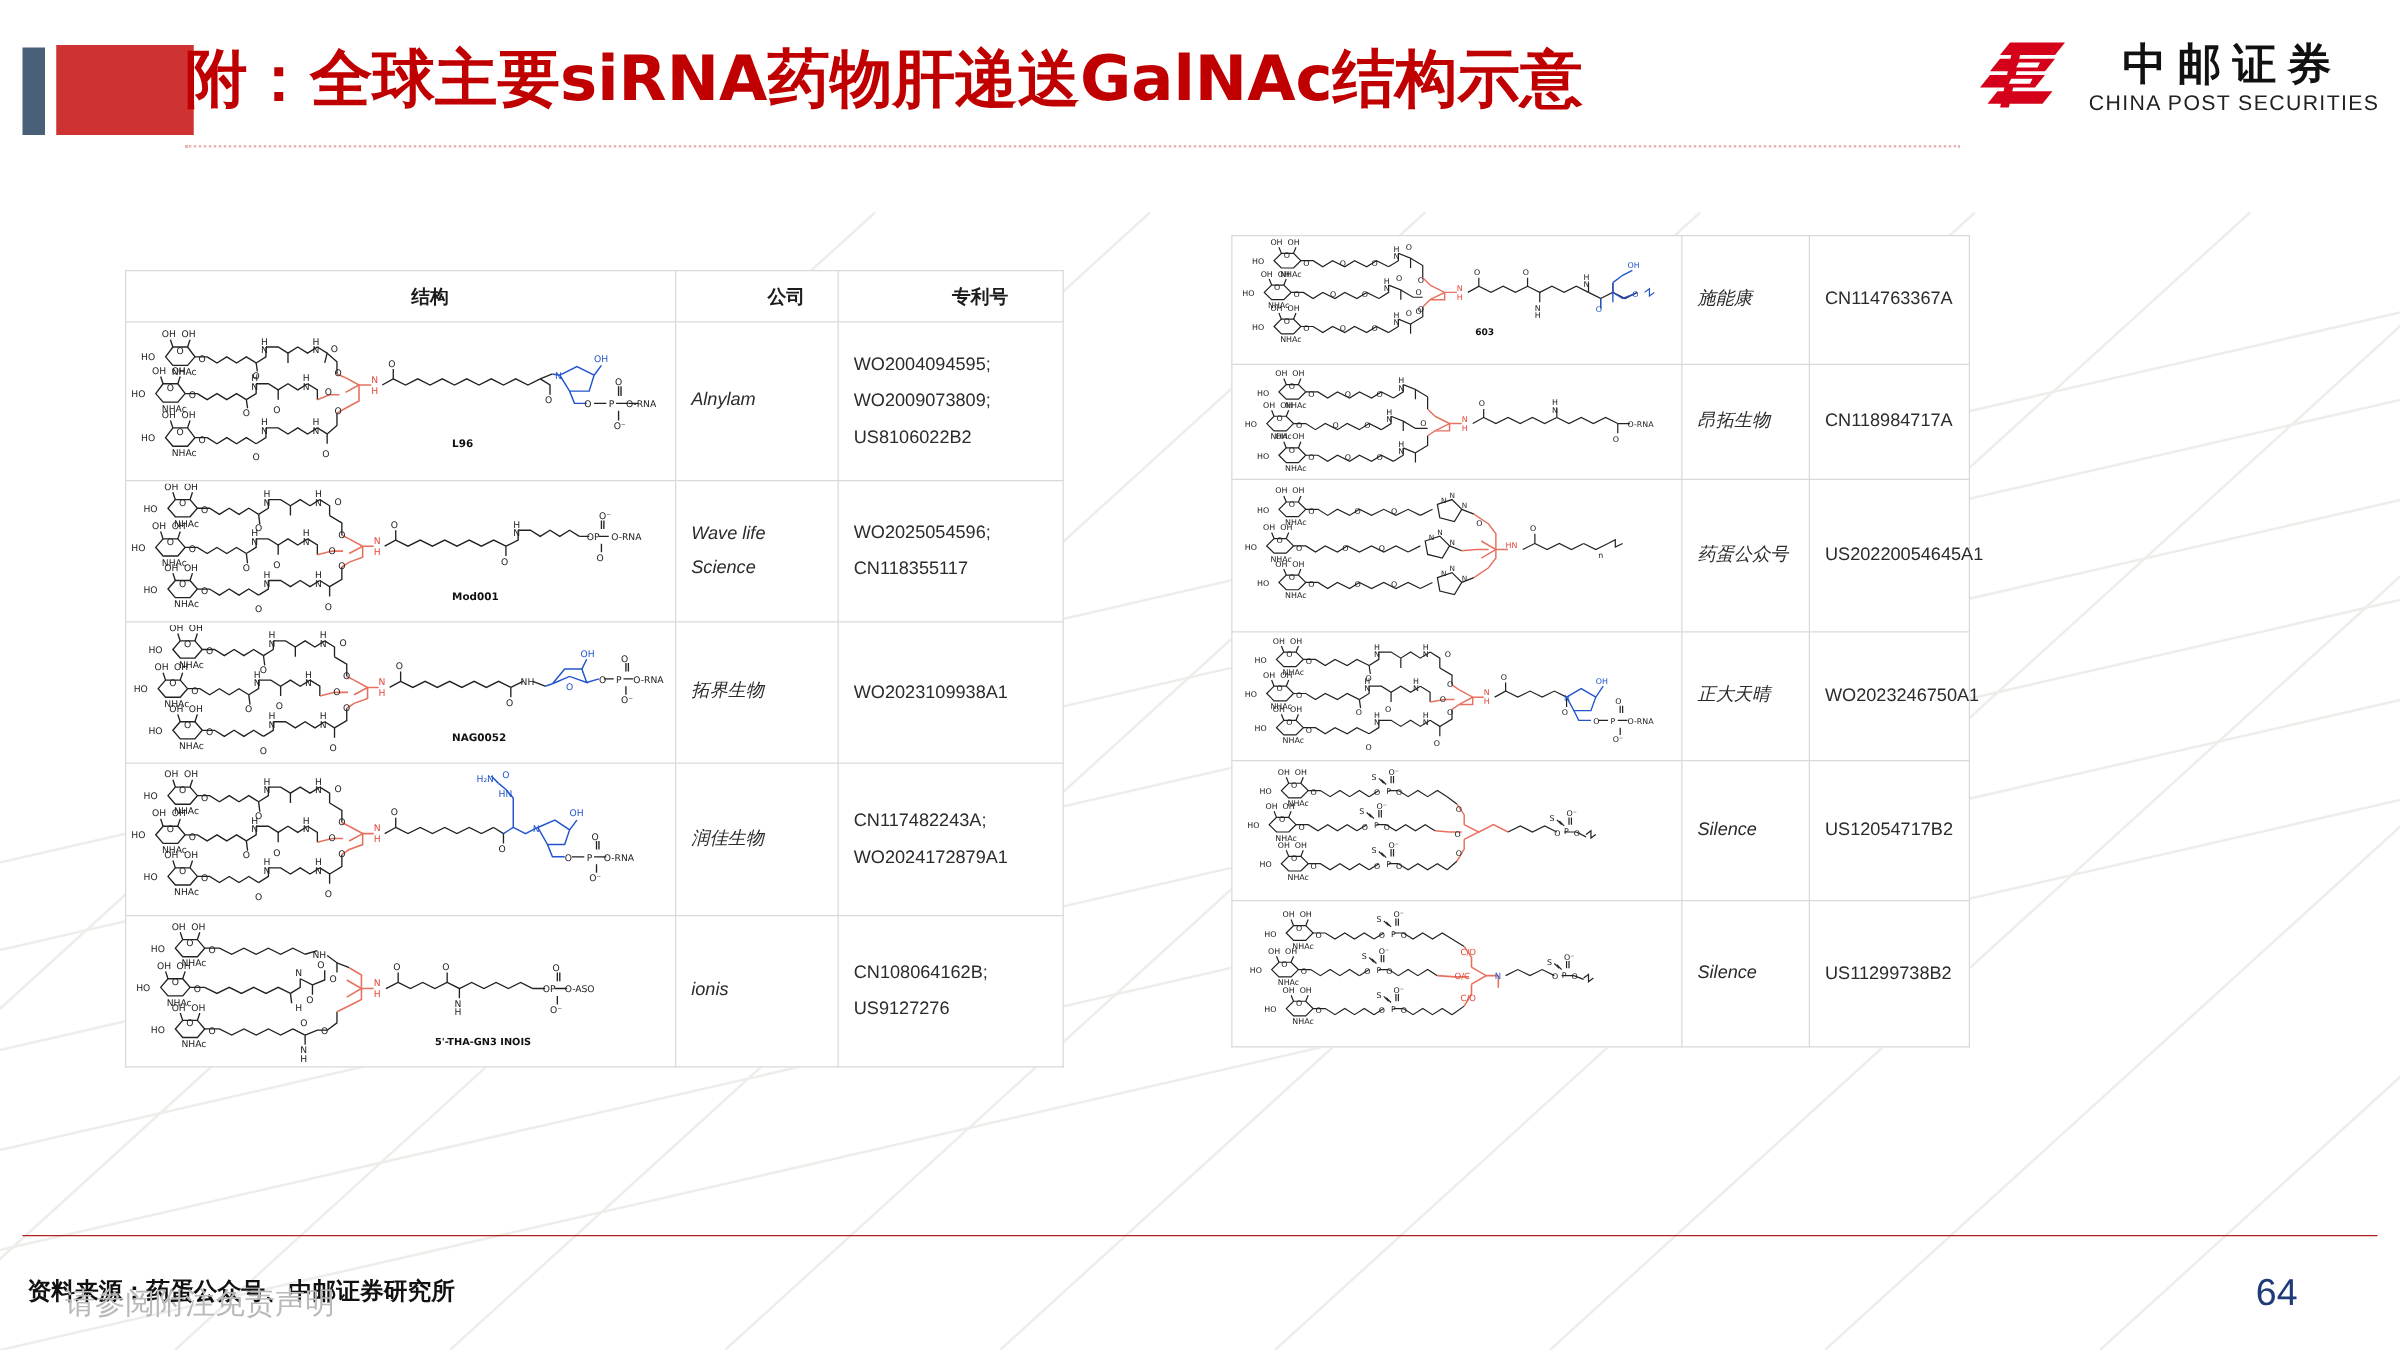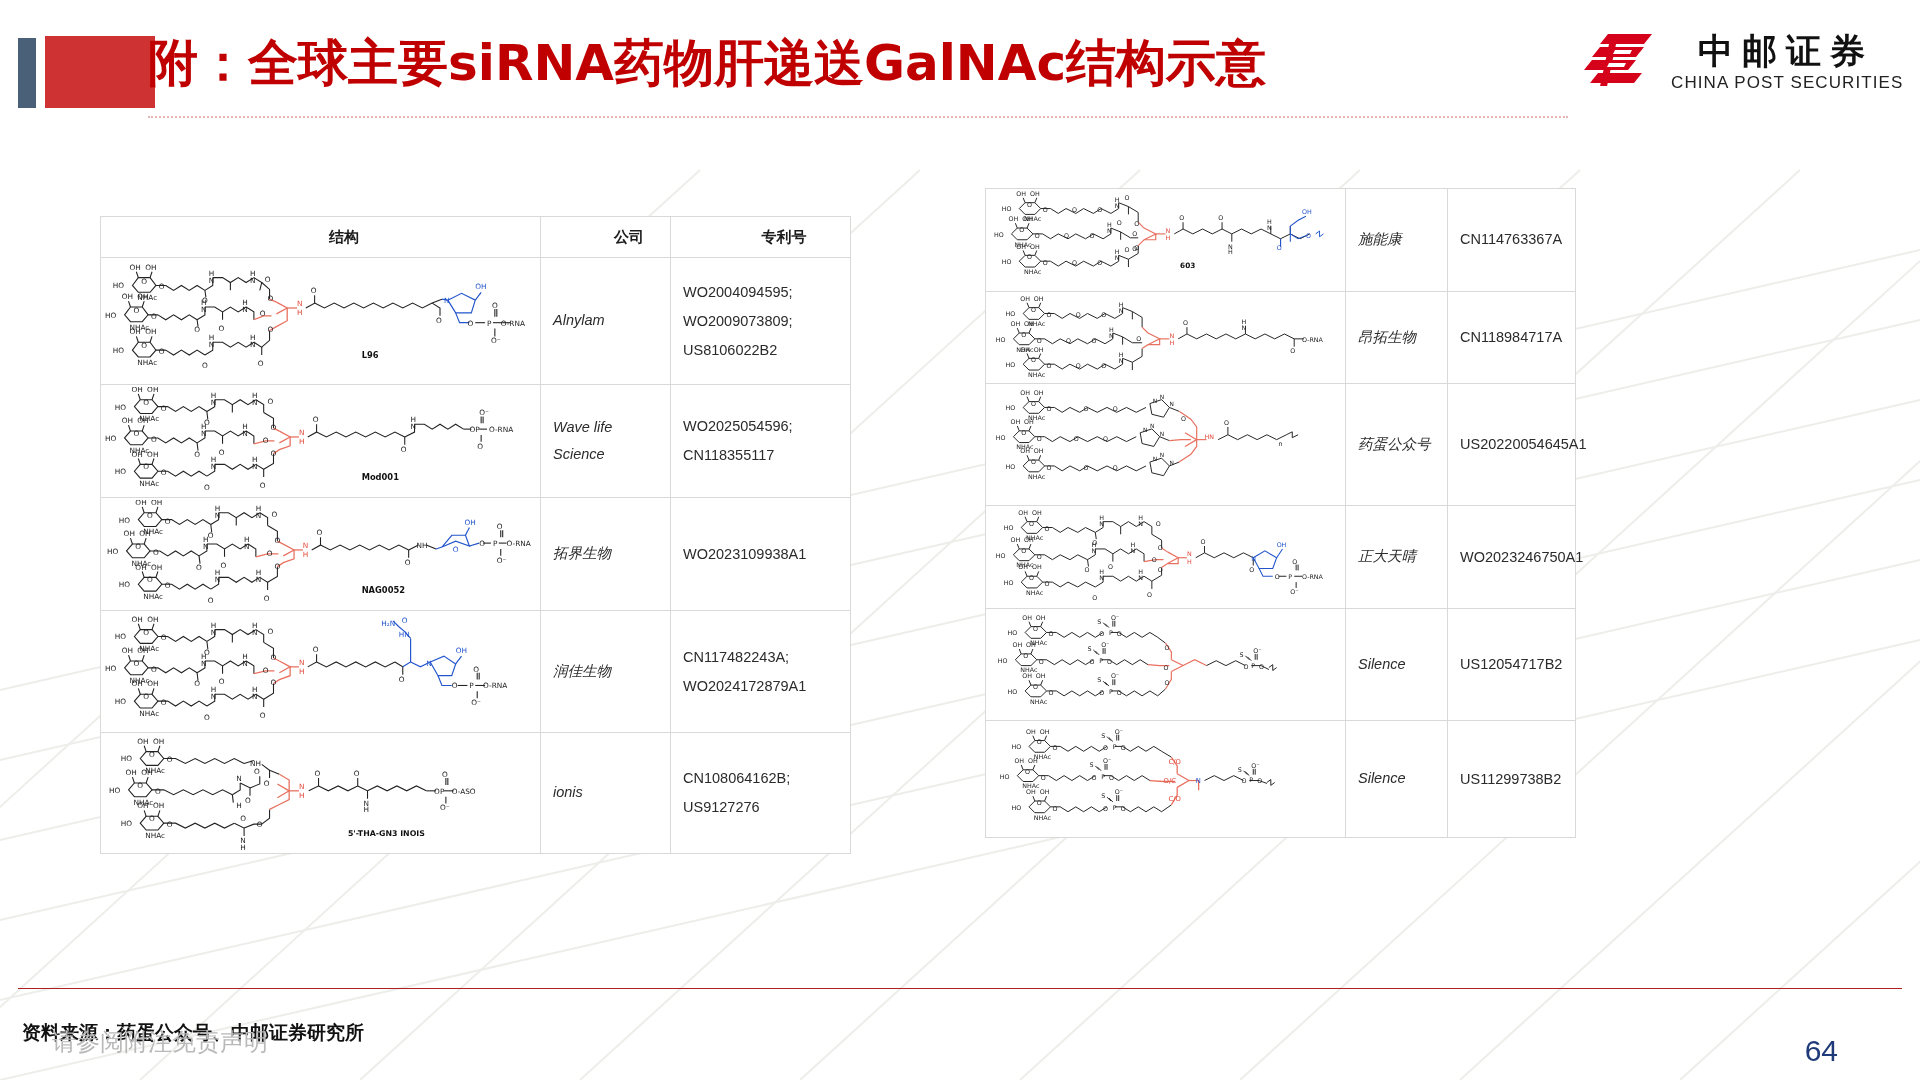--- a/index.html
+++ b/index.html
@@ -67,21 +67,21 @@
     font-family:"DejaVu Sans","Liberation Sans",sans-serif;
     margin-top:24px;
   }
   #footer-disclaimer{
     position:absolute;left:52px;top:1026px;z-index:3;
     font-size:24px;color:#b9b9b9;white-space:nowrap;
     font-family:Liberation Serif, serif;
   }
   #page-number{
     position:absolute;right:82px;top:1018px;z-index:3;
-    font-size:30px;color:#1f3a78;font-family:"Liberation Sans",sans-serif;margin-top:16px;
+    font-size:30px;color:#1f3a78;font-family:"Liberation Sans",sans-serif;
   }
 </style>
 </head>
 <body>
 
 <svg id="bg-watermark" viewBox="0 0 1920 1080" preserveAspectRatio="none">
   <g stroke="#ededea" stroke-width="2" fill="none">
     <path d="M -300 1080 L 700 170"></path>
     <path d="M -80 1080 L 920 170"></path>
     <path d="M 140 1080 L 1140 170"></path>

